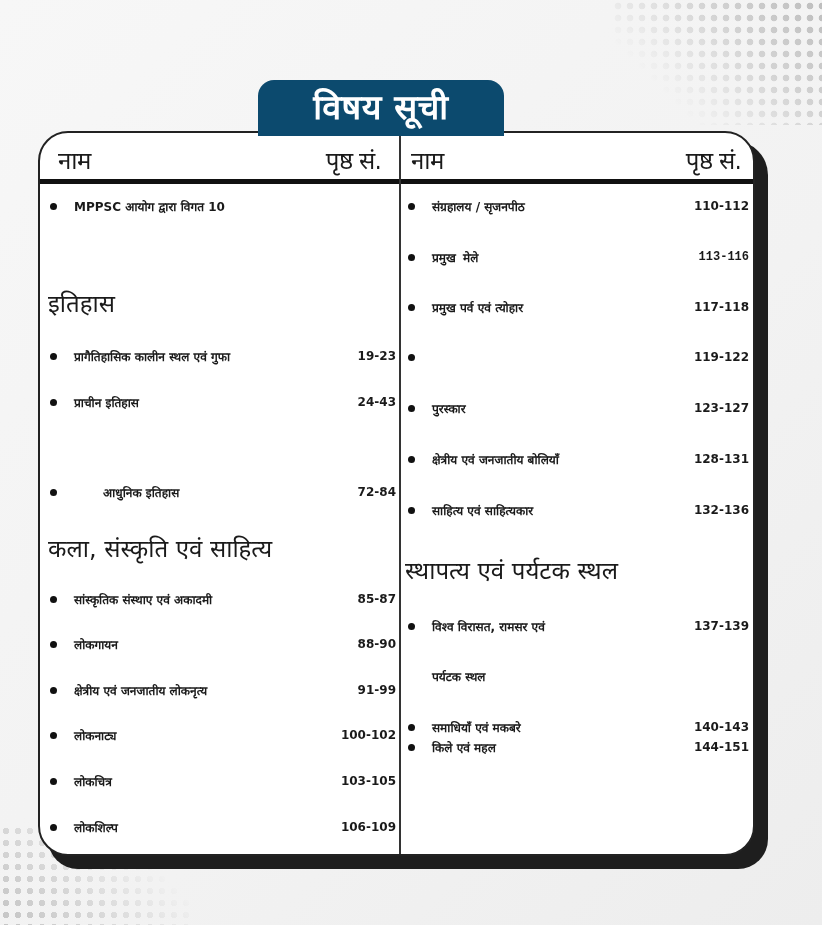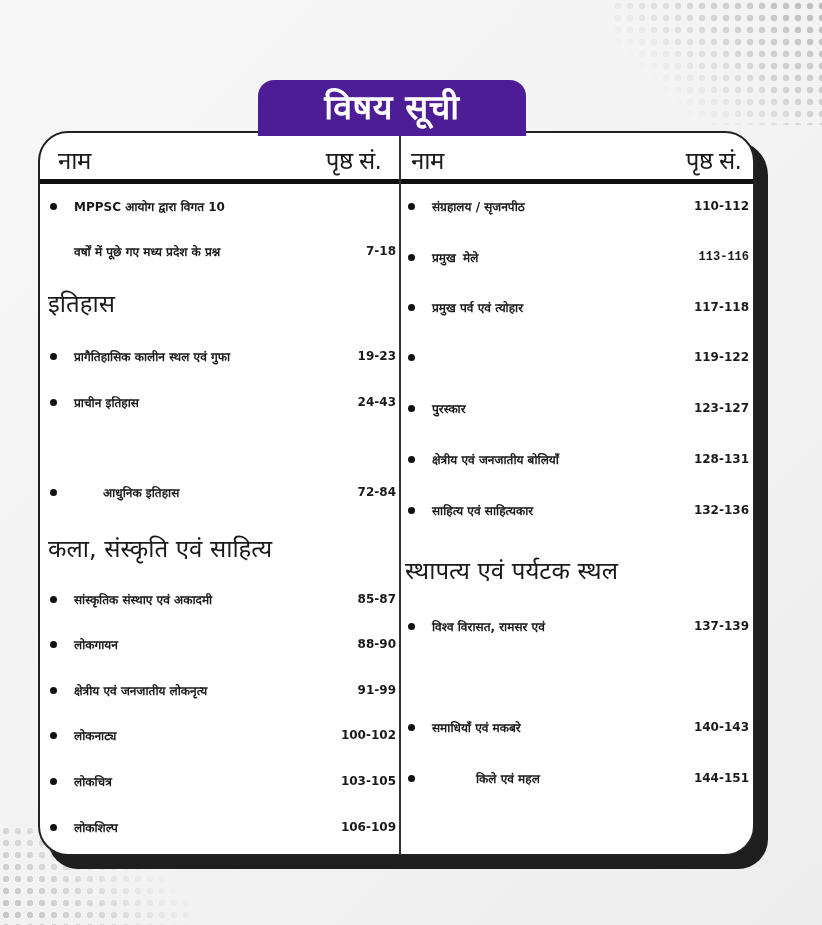--- a/index.html
+++ b/index.html
@@ -17,22 +17,22 @@
       mask-image: linear-gradient(225deg, #000 0%, rgba(0,0,0,.6) 35%, transparent 75%);
     }
     .halftone-bl {
       position: absolute; left: 0; bottom: 0; width: 190px; height: 100px;
       background-image: radial-gradient(circle, #c4c4c4 3px, transparent 3.4px);
       background-size: 12px 12px;
       -webkit-mask-image: linear-gradient(45deg, #000 0%, rgba(0,0,0,.6) 35%, transparent 75%);
       mask-image: linear-gradient(45deg, #000 0%, rgba(0,0,0,.6) 35%, transparent 75%);
     }
     .title-tab {
-      position: absolute; left: 258px; top: 80px; width: 268px; height: 56px;
-      background: #4c1d95; border-radius: 16px 16px 0 0;
+      position: absolute; left: 258px; top: 80px; width: 246px; height: 56px;
+      background: #0c4a6e; border-radius: 16px 16px 0 0;
       display: flex; align-items: center; justify-content: center;
       z-index: 3;
       text-align: center;
     }
     .title-tab span {
       color: #fff; font-size: 34px; font-weight: bold; letter-spacing: 0.5px;
       margin-top: -4px;
     }
     .shadow {
       position: absolute; left: 48px; top: 141px; width: 720px; height: 728px;
@@ -98,24 +98,20 @@
   <div class="divider"></div>
 
   <div class="col left">
     <span class="hdr" style="left:18px;">नाम</span>
     <span class="hdr" style="right:18px;">पृष्ठ सं.</span>
 
     <div class="row" style="top:58px;">
       <span class="bullet"></span>
       <span class="label">MPPSC आयोग द्वारा विगत 10</span>
     </div>
-    <div class="row cont" style="top:103px;">
-      <span class="label">वर्षों में पूछे गए मध्य प्रदेश के प्रश्न</span>
-      <span class="page">7-18</span>
-    </div>
 
     <div class="section" style="top:153px;">इतिहास</div>
 
     <div class="row" style="top:208px;">
       <span class="bullet"></span>
       <span class="label">प्रागैतिहासिक कालीन स्थल एवं गुफा</span>
       <span class="page">19-23</span>
     </div>
     <div class="row" style="top:254px;">
       <span class="bullet"></span>
@@ -201,24 +197,27 @@
       <span class="page">132-136</span>
     </div>
 
     <div class="section" style="top:420px;">स्थापत्य एवं पर्यटक स्थल</div>
 
     <div class="row" style="top:478px;">
       <span class="bullet"></span>
       <span class="label">विश्व विरासत, रामसर एवं</span>
       <span class="page">137-139</span>
     </div>
+    <div class="row cont" style="top:528px;">
+      <span class="label">पर्यटक स्थल</span>
+    </div>
     <div class="row" style="top:579px;">
       <span class="bullet"></span>
       <span class="label">समाधियाँ एवं मकबरे</span>
       <span class="page">140-143</span>
     </div>
-    <div class="row" style="top:630px;gap:44px;">
+    <div class="row" style="top:599px;">
       <span class="bullet"></span>
       <span class="label">किले एवं महल</span>
       <span class="page">144-151</span>
     </div>
   </div>
 </div>
 
 </body></html>

